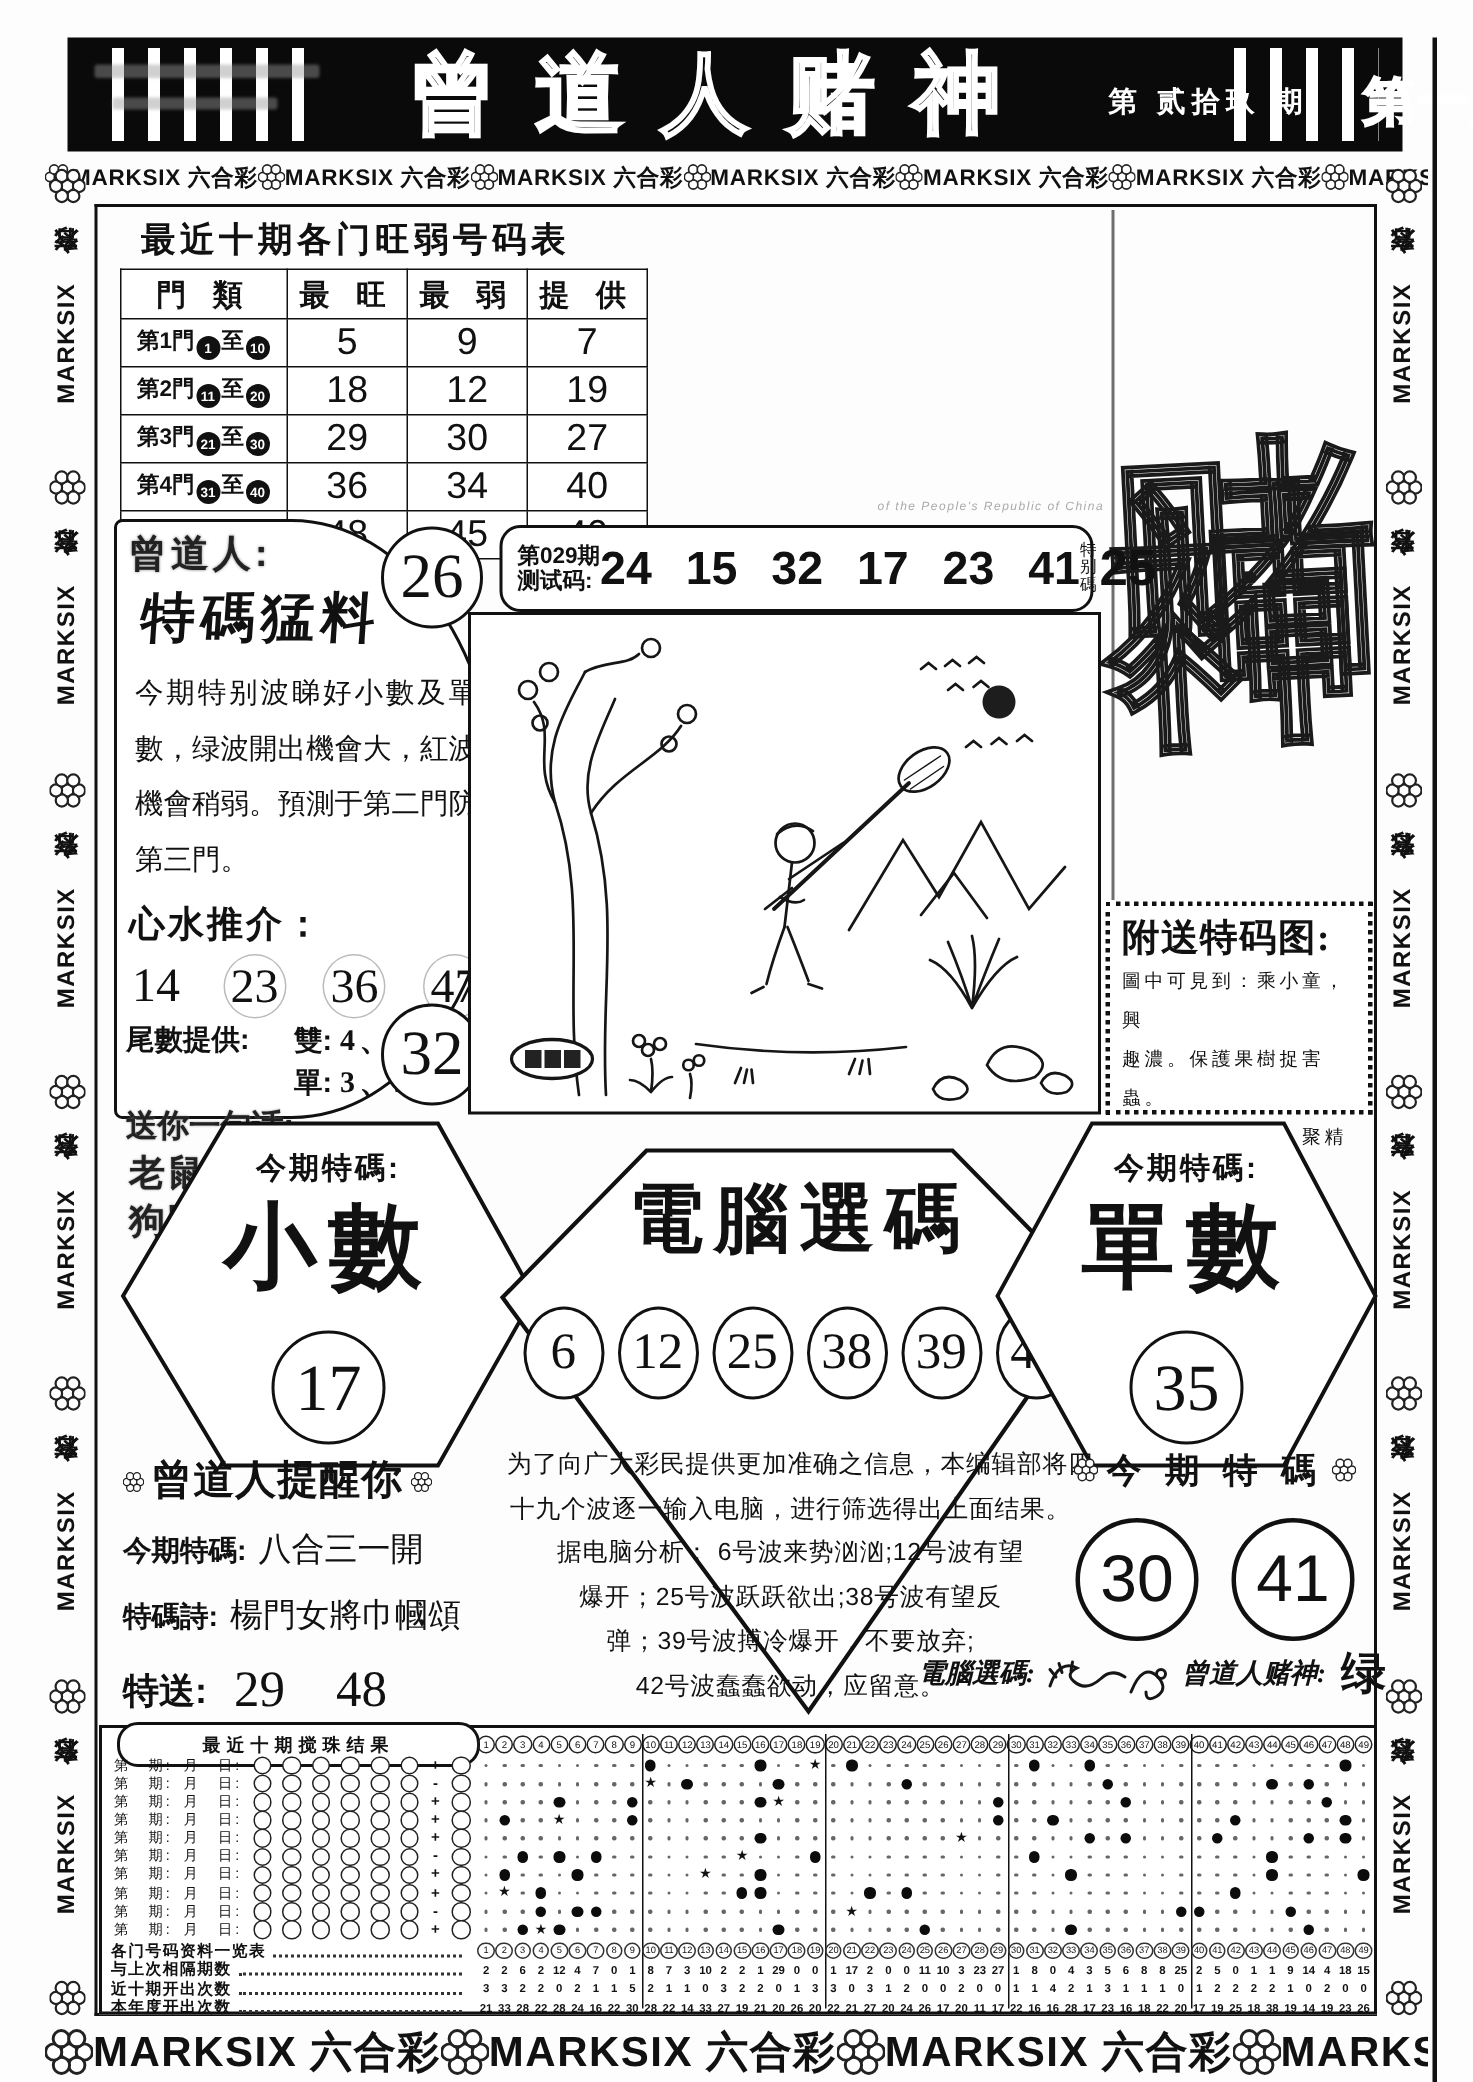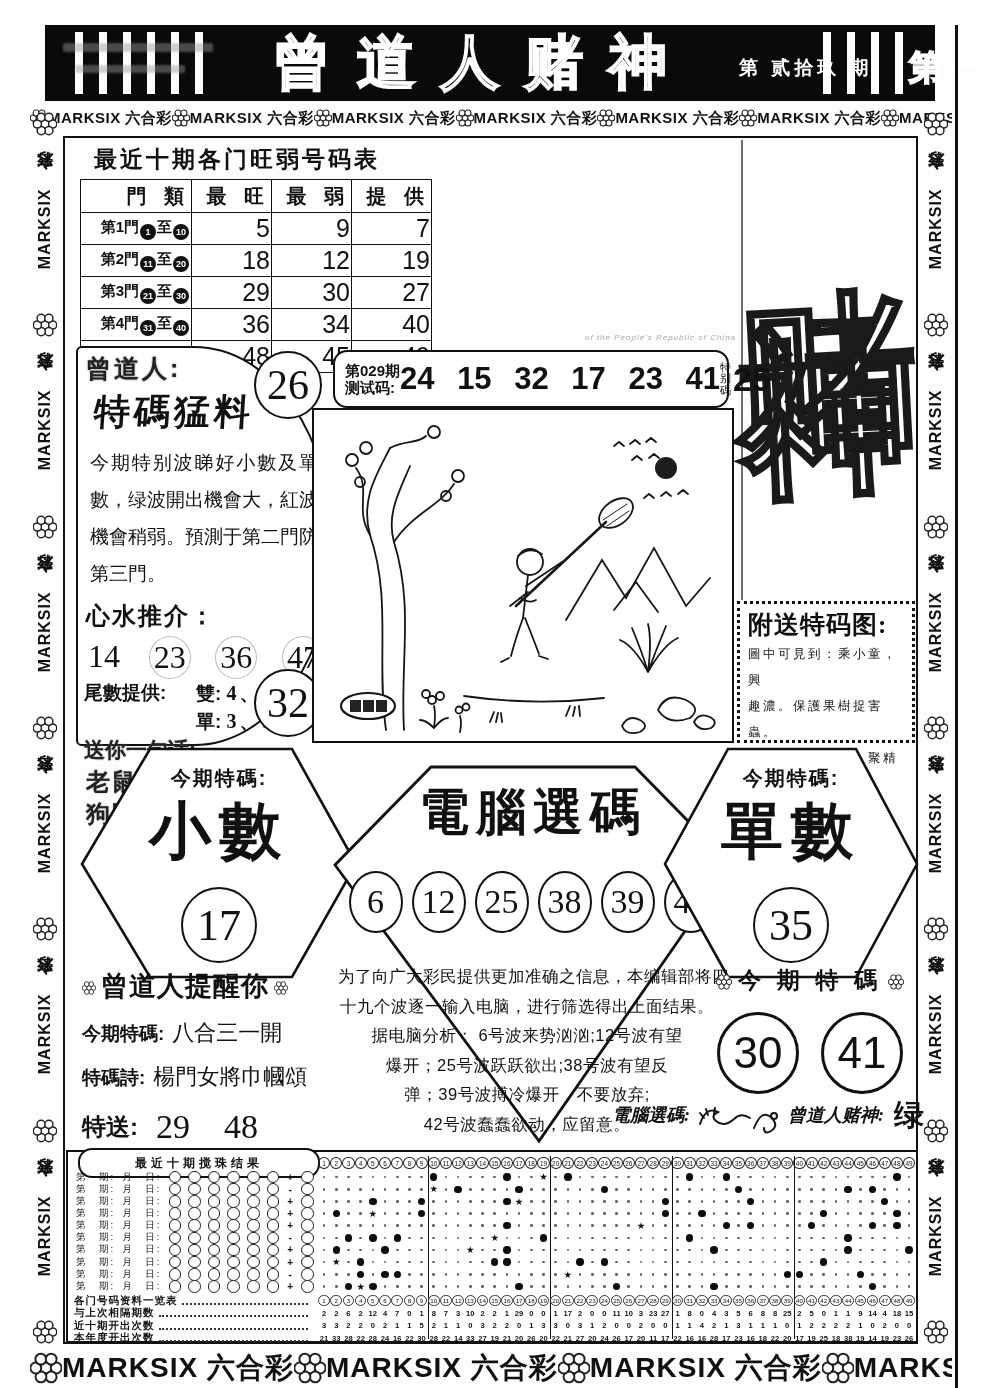--- a/index.html
+++ b/index.html
@@ -43,21 +43,21 @@
         letter-spacing:1px;white-space:nowrap;}
 
   
   .frameline{background:#111;}
   #page-right-edge{left:955px;top:25px;width:3px;height:1363px;background:#111;}
 
   
   #hot-table{left:80px;top:142px;width:352px;}
   #hot-title{font-size:23px;font-weight:bold;letter-spacing:3px;padding:2px 0 4px 14px;}
   #hot-table table{border-collapse:collapse;width:352px;background:#fff;}
-  #hot-table th,#hot-table td{border:1.6px solid #111;text-align:right;}
+  #hot-table th,#hot-table td{border:1.6px solid #111;text-align:center;}
   #hot-table th{font-size:20px;font-weight:bold;letter-spacing:6px;height:30px;}
   #hot-table td{height:29px;}
   td.doorcell{font-size:15px;font-weight:bold;white-space:nowrap;}
   .bnum{display:inline-flex;align-items:center;justify-content:center;width:16px;height:16px;
         background:#111;color:#fff;border-radius:50%;font-size:9px;font-weight:bold;margin:0 1px;
         vertical-align:-3px;}
   td.valcell{font-size:25px;font-family:var(--sans);}
 
   
   #watermark{left:742px;top:140px;width:176px;height:472px;writing-mode:vertical-rl;
@@ -144,21 +144,21 @@
         font-weight:900;font-size:27px;letter-spacing:1px;}
   .rm-row{margin-top:14px;display:flex;align-items:baseline;gap:8px;}
   .rm-label{font-size:19px;font-weight:bold;white-space:nowrap;}
   .rm-value{font-size:22px;font-family:var(--serif);white-space:nowrap;}
   #remind-send{margin-top:16px;display:flex;align-items:center;gap:18px;}
   #remind-send .rm-label{font-size:24px;}
   .send-num{font-family:var(--serif);font-size:34px;}
 
   
   #lucky{left:700px;top:965px;width:220px;}
-  #lucky-title{display:flex;align-items:flex-end;justify-content:center;gap:6px;
+  #lucky-title{display:flex;align-items:center;justify-content:center;gap:6px;
         font-size:23px;font-weight:bold;letter-spacing:5px;font-family:var(--serif);}
   #lucky-circles{margin-top:16px;display:flex;justify-content:center;gap:22px;}
   .big-circle{width:76px;height:76px;border:3px solid #111;border-radius:50%;background:#fff;
         display:flex;align-items:center;justify-content:center;font-size:44px;
         font-family:var(--sans);}
   #zodiac-row{left:612px;top:1088px;width:312px;height:54px;display:flex;align-items:center;
         gap:6px;}
   .hand{font-family:var(--serif);font-style:italic;font-weight:bold;font-size:18px;
         white-space:nowrap;}
   #color-value{font-size:30px;font-weight:bold;font-family:var(--serif);margin-left:4px;}

